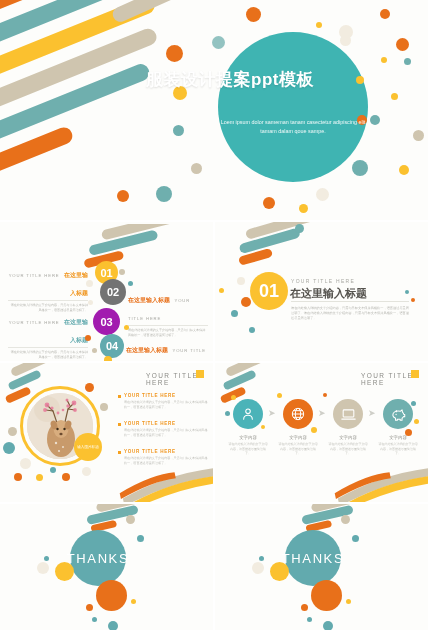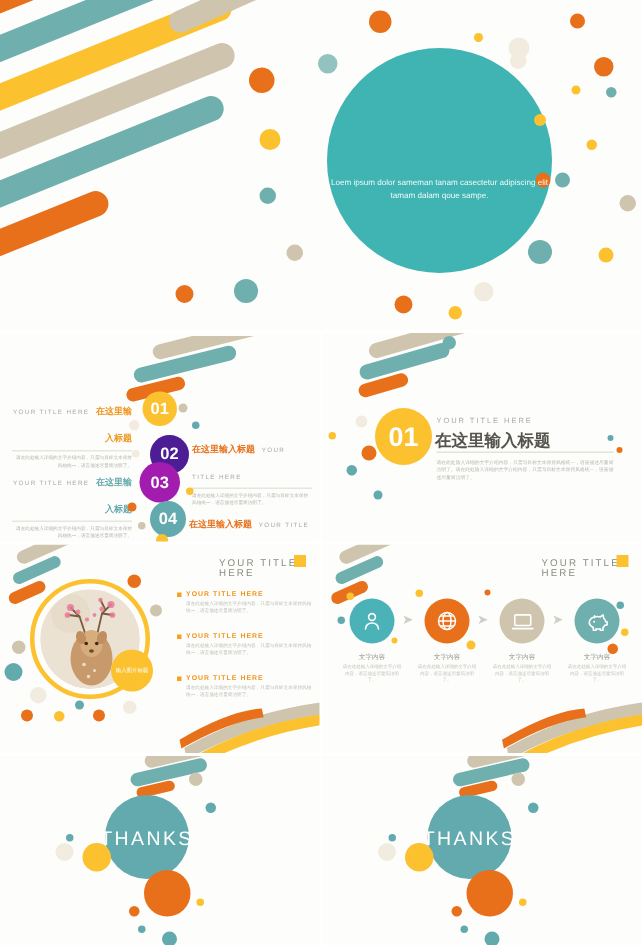--- a/index.html
+++ b/index.html
@@ -173,37 +173,38 @@
     <div class="dot" style="left:340px;top:35px;width:11px;height:11px;background:#f2ece0;"></div>
     <div class="dot" style="left:299px;top:204px;width:9px;height:9px;background:#fbc12f;"></div>
     <div class="dot" style="left:399px;top:165px;width:10px;height:10px;background:#fbc12f;"></div>
     <div class="dot" style="left:413px;top:130px;width:11px;height:11px;background:#cfc5af;"></div>
 
     <div class="hero-circle"></div>
 
     <div class="dot" style="left:357px;top:115px;width:10px;height:10px;background:#e8701a;"></div>
     <div class="dot" style="left:356px;top:76px;width:8px;height:8px;background:#fbc12f;"></div>
 
+    <div class="hero-title">服装设计提案ppt模板</div>
     <div class="hero-sub">Loem ipsum dolor sameman tanam casectetur adipiscing elit tamam dalam qoue sampe.</div>
   </div>
 
   <div class="slide s-r2a">
     <svg width="160" height="46" style="position:absolute;left:62px;top:2px;">
       <g transform="rotate(-14 0 0)">
         <rect x="58" y="2" width="100" height="11" rx="5.5" fill="#fbc12f"></rect>
         <rect x="36" y="16" width="118" height="10" rx="5" fill="#cfc5af"></rect>
         <rect x="20" y="28" width="70" height="10" rx="5" fill="#6fafae"></rect>
         <rect x="12" y="40" width="40" height="9" rx="4.5" fill="#e8701a"></rect>
       </g>
     </svg>
 
     <div class="tl-num" style="left:95px;top:39px;width:23px;height:23px;background:#fbc12f;">
       <span>01</span>
     </div>
-    <div class="tl-num" style="left:100px;top:68px;width:26px;height:26px;background:#4c1d95;">
+    <div class="tl-num" style="left:100px;top:57px;width:26px;height:26px;background:#737373;">
       <span>02</span>
     </div>
     <div class="tl-num" style="left:93px;top:86px;width:27px;height:27px;background:#a21caf;">
       <span>03</span>
     </div>
     <div class="tl-num" style="left:100px;top:112px;width:24px;height:24px;background:#62aaae;">
       <span>04</span>
     </div>
 
     <div class="tl-block" style="left:8px;top:41px;width:80px;text-align:right;">

